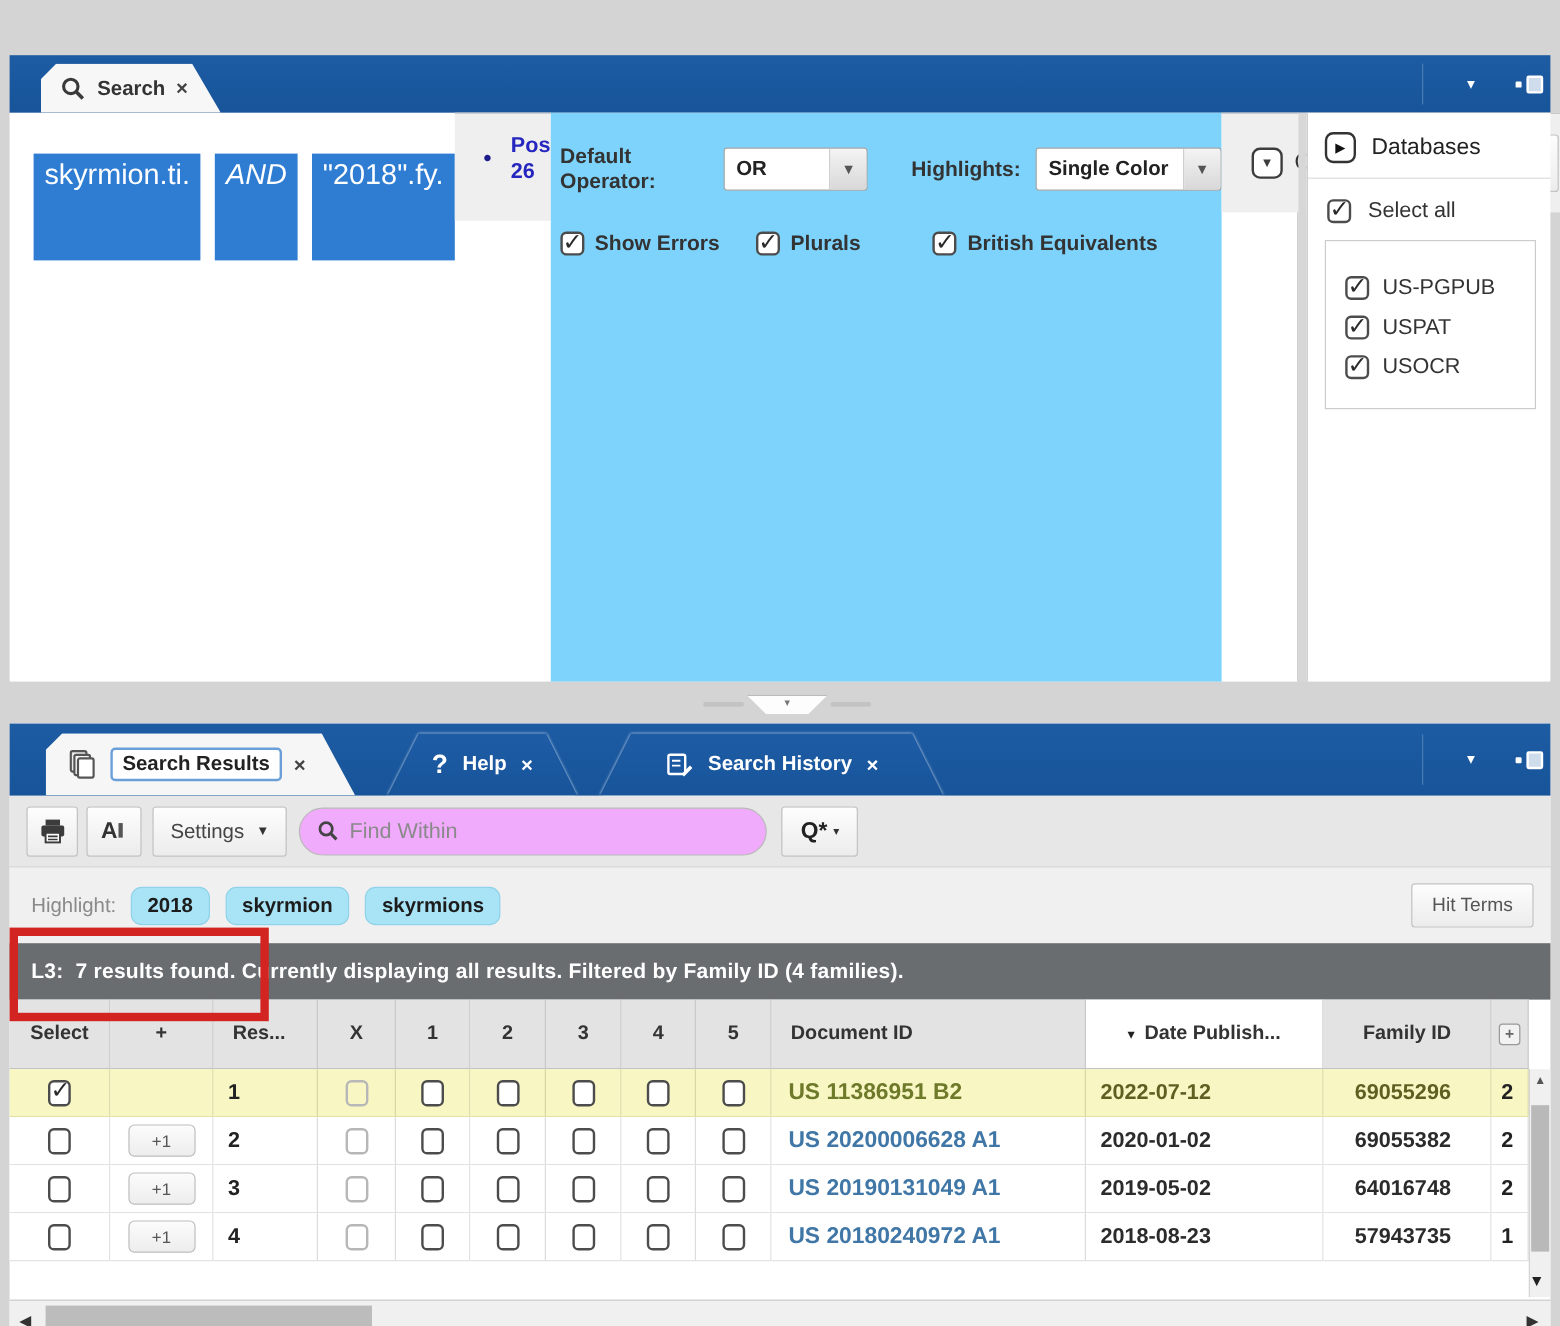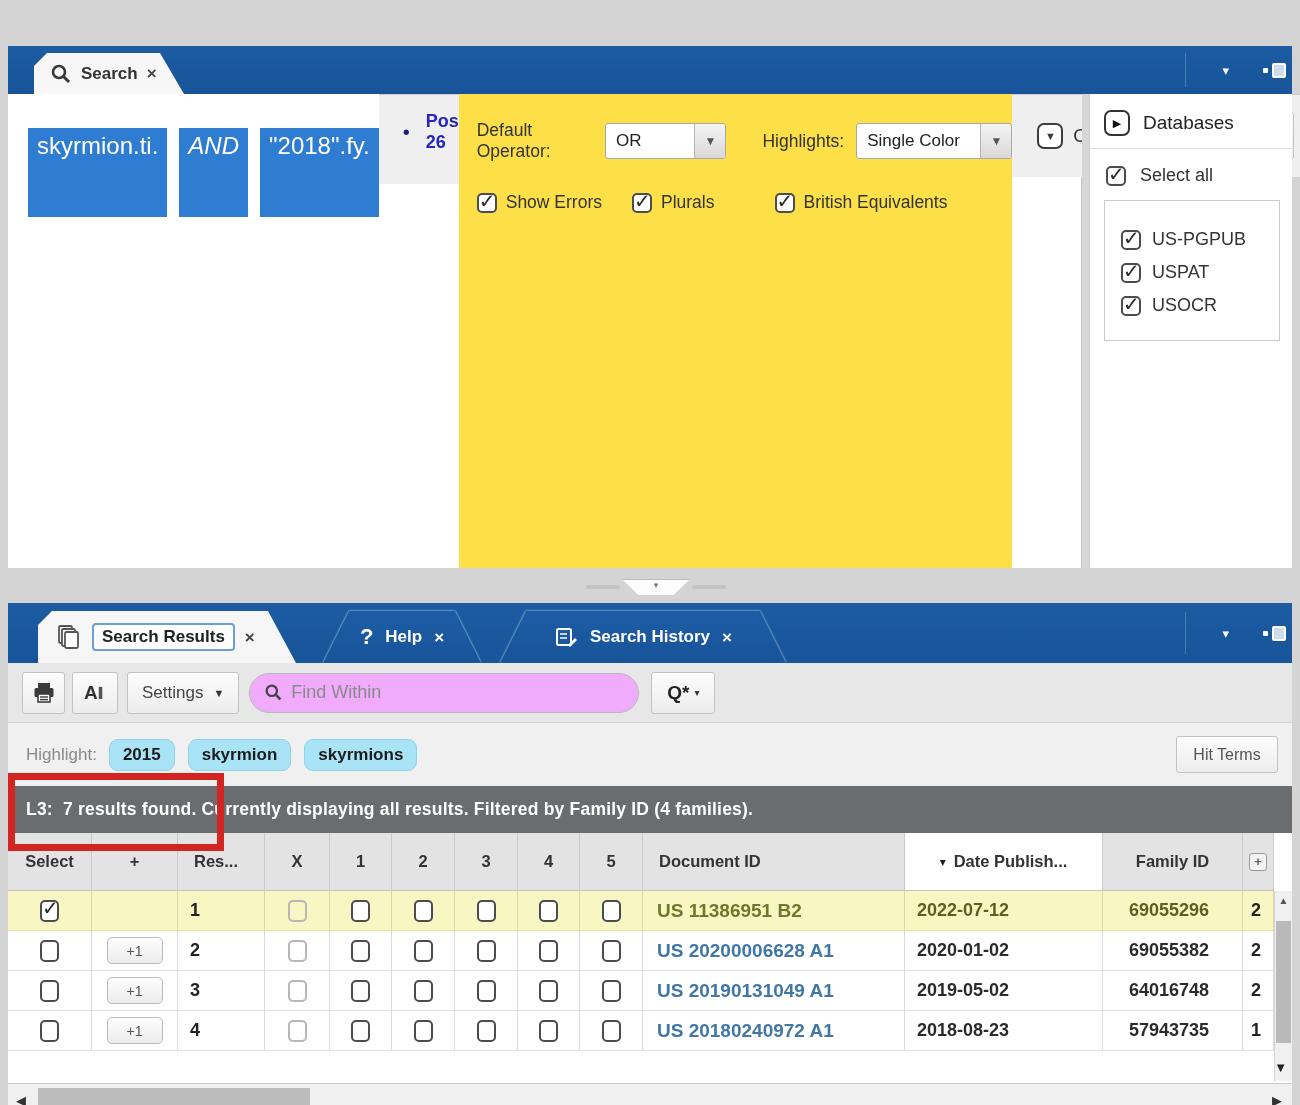--- a/index.html
+++ b/index.html
@@ -37,21 +37,21 @@
   .db-region { flex:1; background:#fff; border-left:1px solid #cfcfcf; }
 
   .query-area { height:123px; padding:34px 0 0 20px; display:flex; gap:12px; }
   .qtok { background:#2f7cd3; color:#fff; font-size:24px; padding:4px 9px 6px; }
   .qtok.it { font-style:italic; }
   .pos-area { height:90px; background:#efefef; border-top:1px solid #ccc; padding:16px 0 0 24px; }
   .pos-line { display:flex; align-items:center; gap:16px; }
   .pos-bullet { color:#1c1c8a; font-size:20px; }
   .pos-txt { color:#2525c0; font-weight:bold; font-size:18px; }
 
-  .form-area { flex:1; background:#fde047; padding:26px 0 0 18px; }
+  .form-area { flex:1; background:#7dd3fc; padding:26px 0 0 8px;font-weight:bold; }
   .opline { display:flex; align-items:center; }
   .flabel { font-size:17.5px; color:#333; }
   .select { display:flex; align-items:stretch; background:#fff; border:1px solid #a8a8a8; border-radius:3px; height:36px; }
   .select .val { display:flex; align-items:center; padding:0 10px; font-size:17px; color:#222; }
   .select .dd { width:31px; border-left:1px solid #b5b5b5; background:linear-gradient(#f4f4f4,#d8d8d8); display:flex; align-items:center; justify-content:center; color:#555; font-size:12px; border-radius:0 3px 3px 0; }
   .ckline { display:flex; align-items:center; margin-top:30px; }
   .cklabel { font-size:17.5px; color:#333; margin-left:9px; }
 
   .options-area { height:83px; background:#efefef; border-top:1px solid #c9c9c9; display:flex; align-items:center; padding:0 22px 0 25px; }
   .opt-icon { width:26px; height:26px; border:2.5px solid #3d3d3d; border-radius:7px; display:flex; align-items:center; justify-content:center; color:#3d3d3d; font-size:11px; background:#fff; }
@@ -330,21 +330,21 @@
         <input class="find-input" placeholder="Find Within" style="">
       </div>
       <button class="btn tbtn qstar-btn">
         <span>Q*</span>
         <span class="car">▾</span>
       </button>
     </div>
 
     <div class="hl-row">
       <span class="hl-label">Highlight:</span>
-      <span class="chip">2015</span>
+      <span class="chip">2018</span>
       <span class="chip">skyrmion</span>
       <span class="chip">skyrmions</span>
       <span class="hl-spacer"></span>
       <button class="btn hit-terms">Hit Terms</button>
     </div>
 
     <div class="status-bar">
       <span style="white-space:pre;">L3:  7 results found. Currently displaying all results. Filtered by Family ID (4 families).</span>
     </div>
 

